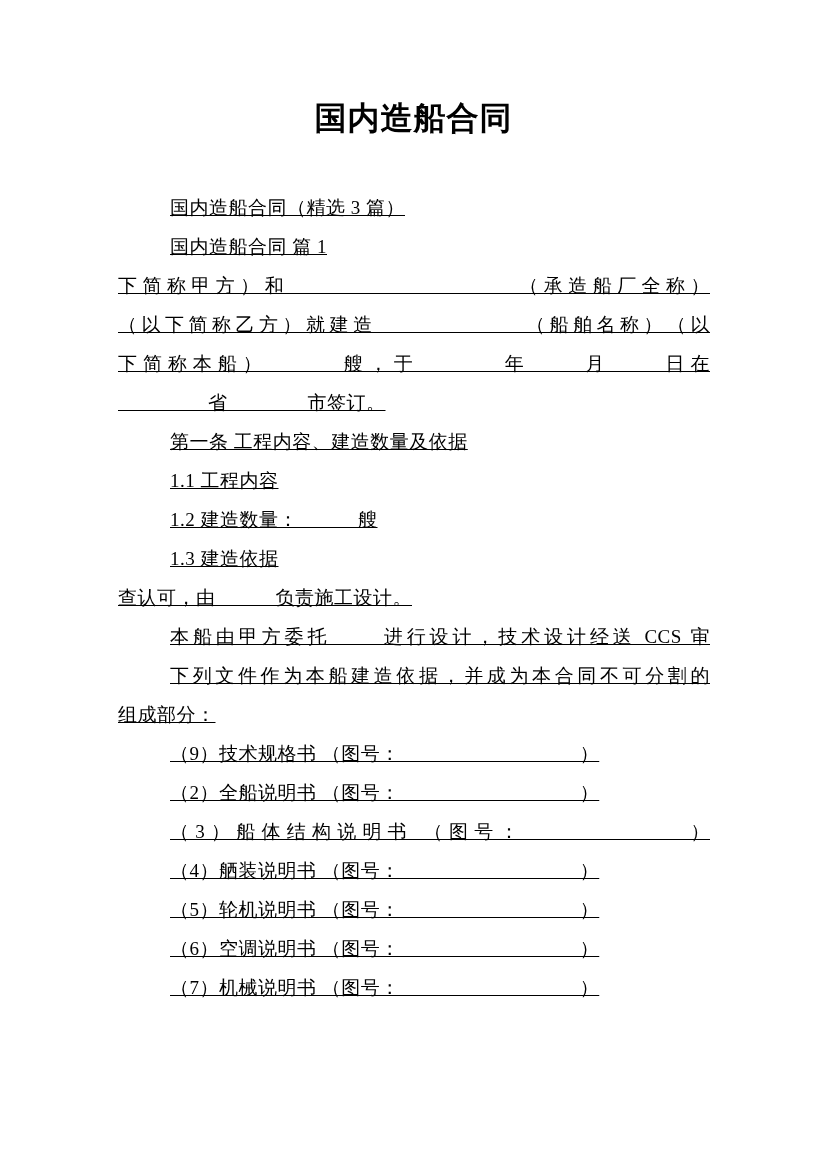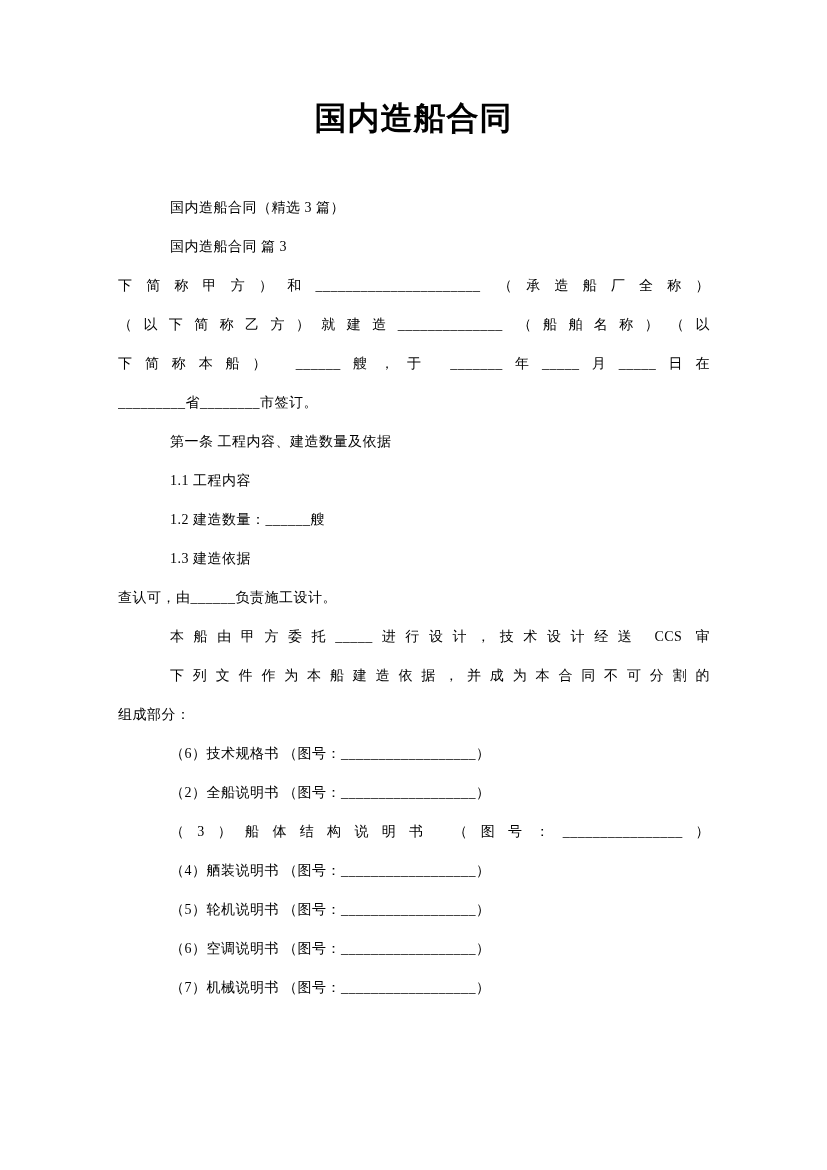--- a/index.html
+++ b/index.html
@@ -29,56 +29,57 @@
     letter-spacing: 1px;
   }
   .content {
     position: absolute;
     top: 188px;
     left: 118px;
     width: 592px;
     overflow: hidden;
   }
   .line {
-    font-size: 14px;
+    font-size: 19px;
     line-height: 39px;
     letter-spacing: 0.5px;
     text-align: left;
     min-height: 39px;
+    text-decoration: underline;
   }
   .indent {
     padding-left: 52px;
   }
   .fill {
     text-align: justify;
     text-align-last: justify;
   }
 </style>
 </head>
 <body>
 
 <div class="page">
   <h1 class="doc-title">国内造船合同</h1>
 
   <div class="content">
     <div class="line indent">国内造船合同（精选 3 篇）</div>
-    <div class="line indent">国内造船合同 篇 3</div>
+    <div class="line indent">国内造船合同 篇 1</div>
     <div class="line fill">下简称甲方）和______________________ （承造船厂全称）</div>
     <div class="line fill">（以下简称乙方）就建造______________ （船舶名称）（以</div>
     <div class="line fill">下简称本船） ______艘，于 _______年_____月_____日在</div>
     <div class="line">_________省________市签订。</div>
     <div class="line indent">第一条 工程内容、建造数量及依据</div>
     <div class="line indent">1.1 工程内容</div>
     <div class="line indent">1.2 建造数量：______艘</div>
     <div class="line indent">1.3 建造依据</div>
     <div class="line">查认可，由______负责施工设计。</div>
     <div class="line indent fill">本船由甲方委托_____进行设计，技术设计经送 CCS 审</div>
     <div class="line indent fill">下列文件作为本船建造依据，并成为本合同不可分割的</div>
     <div class="line">组成部分：</div>
-    <div class="line indent">（6）技术规格书 （图号：__________________）</div>
+    <div class="line indent">（9）技术规格书 （图号：__________________）</div>
     <div class="line indent">（2）全船说明书 （图号：__________________）</div>
     <div class="line indent fill">（3）船体结构说明书 （图号：________________）</div>
     <div class="line indent">（4）舾装说明书 （图号：__________________）</div>
     <div class="line indent">（5）轮机说明书 （图号：__________________）</div>
     <div class="line indent">（6）空调说明书 （图号：__________________）</div>
     <div class="line indent">（7）机械说明书 （图号：__________________）</div>
   </div>
 </div>
 
 </body></html>

